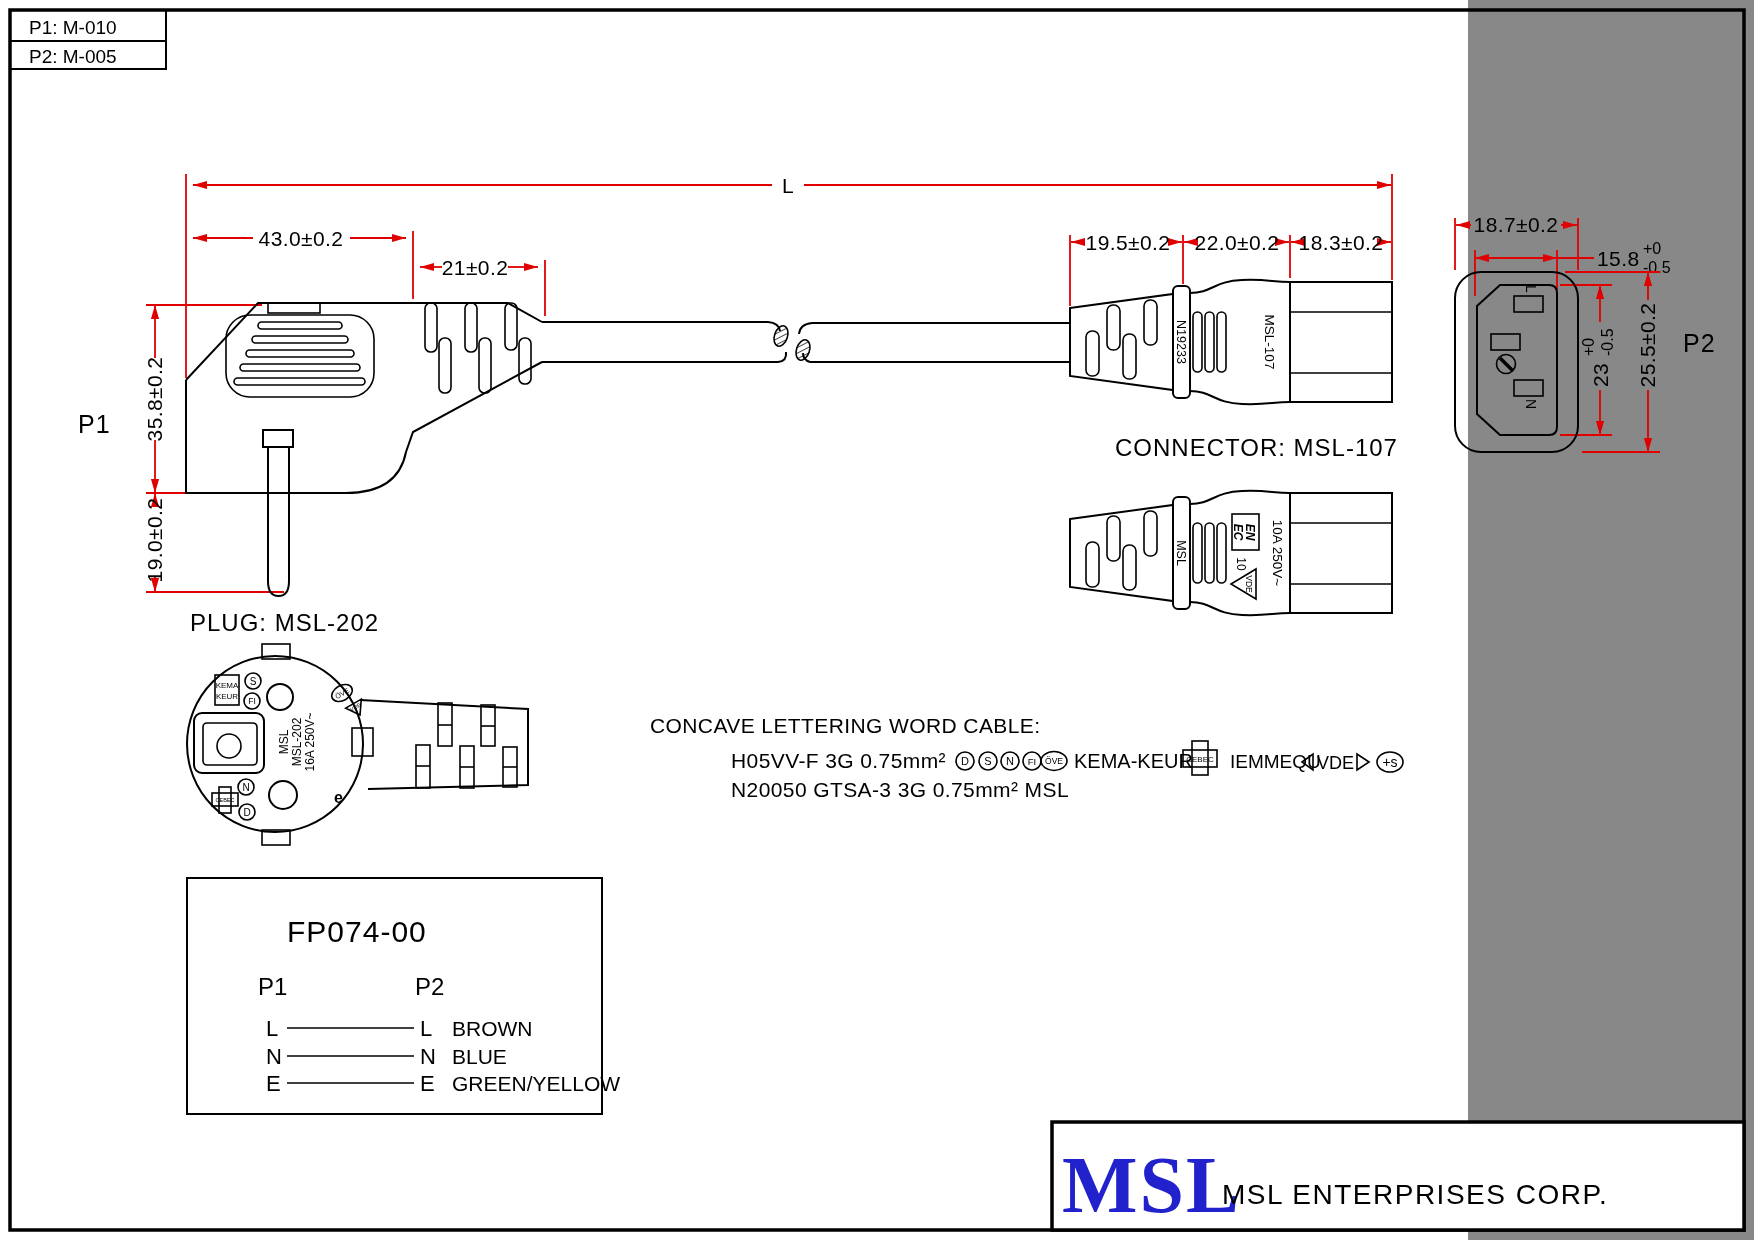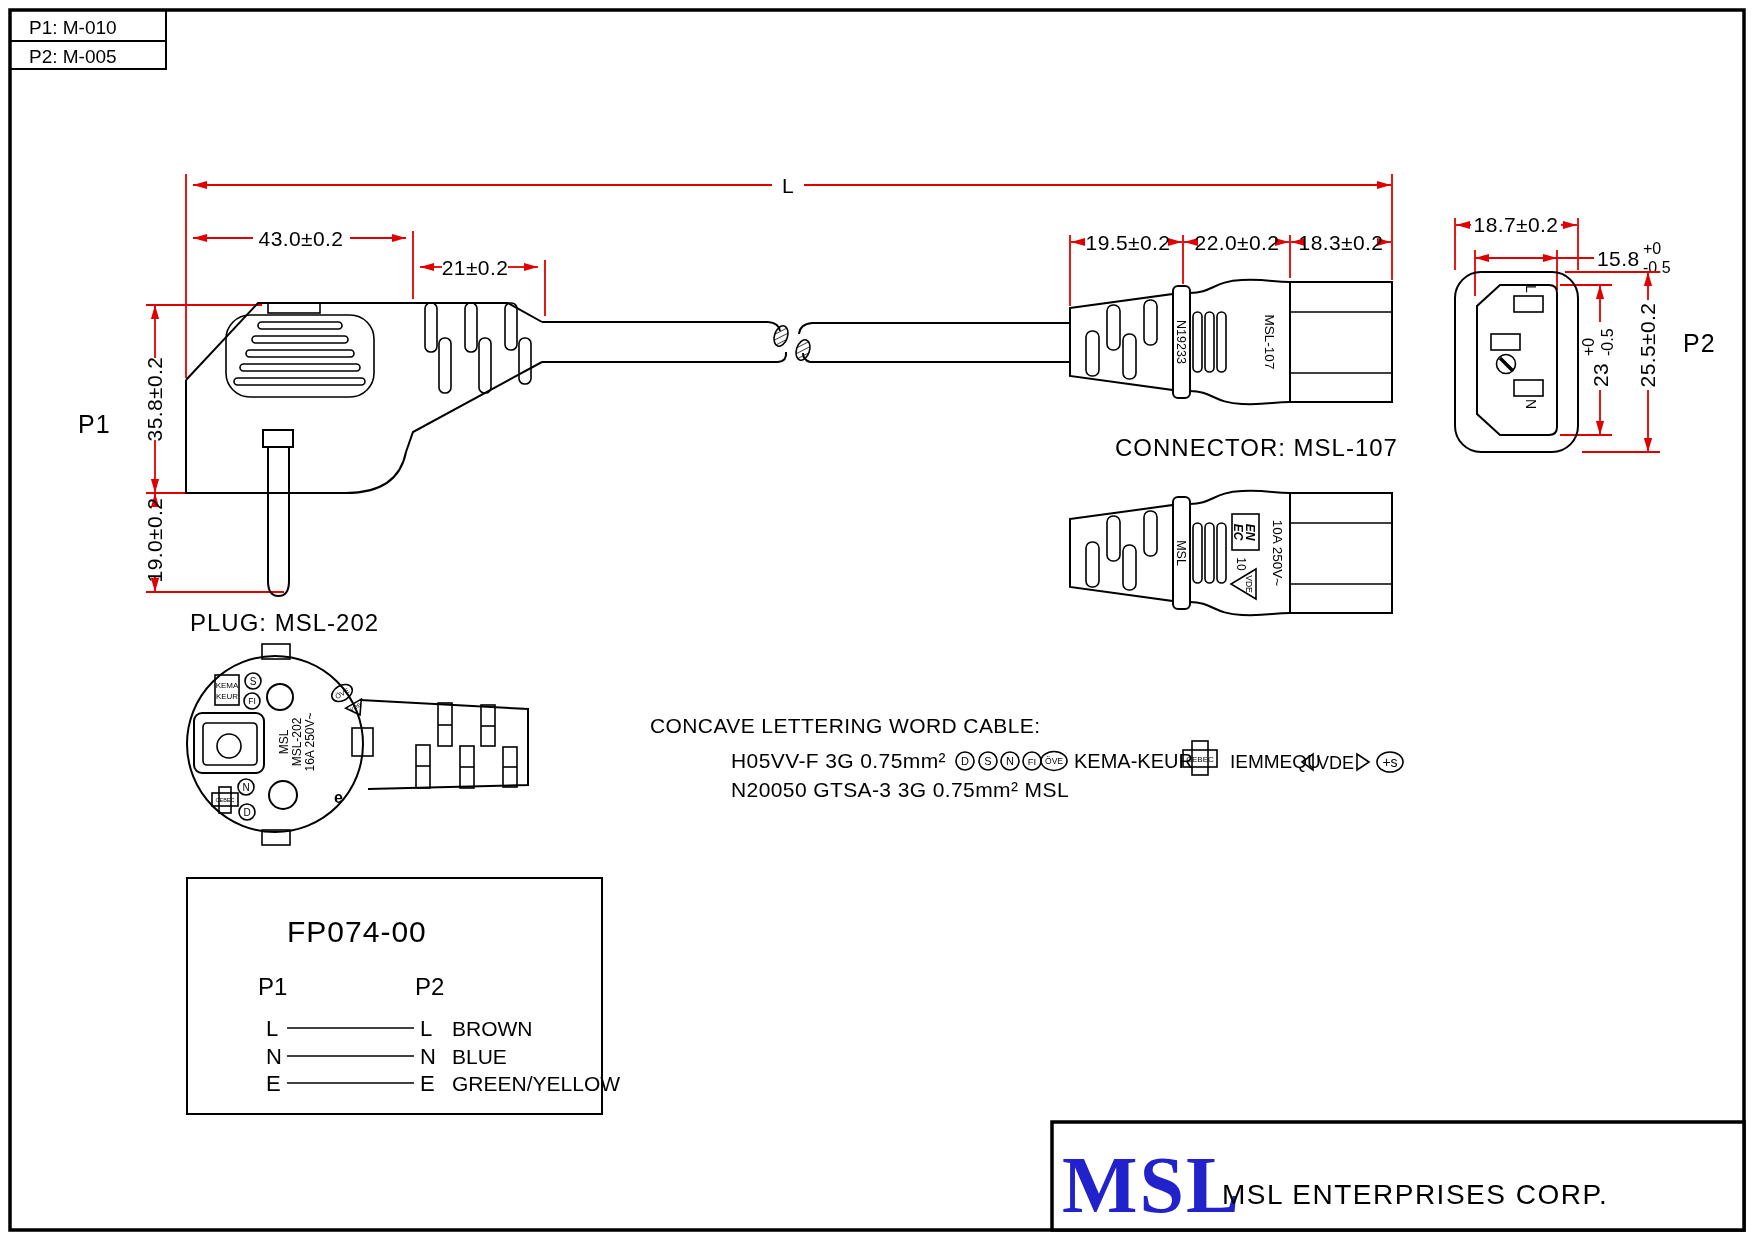--- a/index.html
+++ b/index.html
@@ -1,17 +1,17 @@
 <!DOCTYPE html>
 <html style="--dim-line: #e00000; --drawing-line: #000000; --logo-blue: #2222cc;"><head>
 <meta charset="utf-8">
 <style>
   html,body { margin:0; padding:0; background:#888; }
   #page {
-    position:relative; width:1754px; height:1240px; background:#fff;
+    position:relative; width:1468px; height:1240px; background:#fff;
     font-family:"Liberation Sans", sans-serif;
   }
   svg { position:absolute; left:0; top:0; }
   text { font-family:"Liberation Sans", sans-serif; fill:#000; }
   .bl  { stroke:#000; stroke-width:2;   fill:none; }
   .bl1 { stroke:#000; stroke-width:1.6; fill:none; }
   .dim { stroke:var(--dim-line,#e00000); stroke-width:1.8; fill:none; }
   .dt  { font-size:21px; letter-spacing:.4px; }
   .tol { font-size:16px; }
   .lbl { font-size:24px; letter-spacing:1px; }

